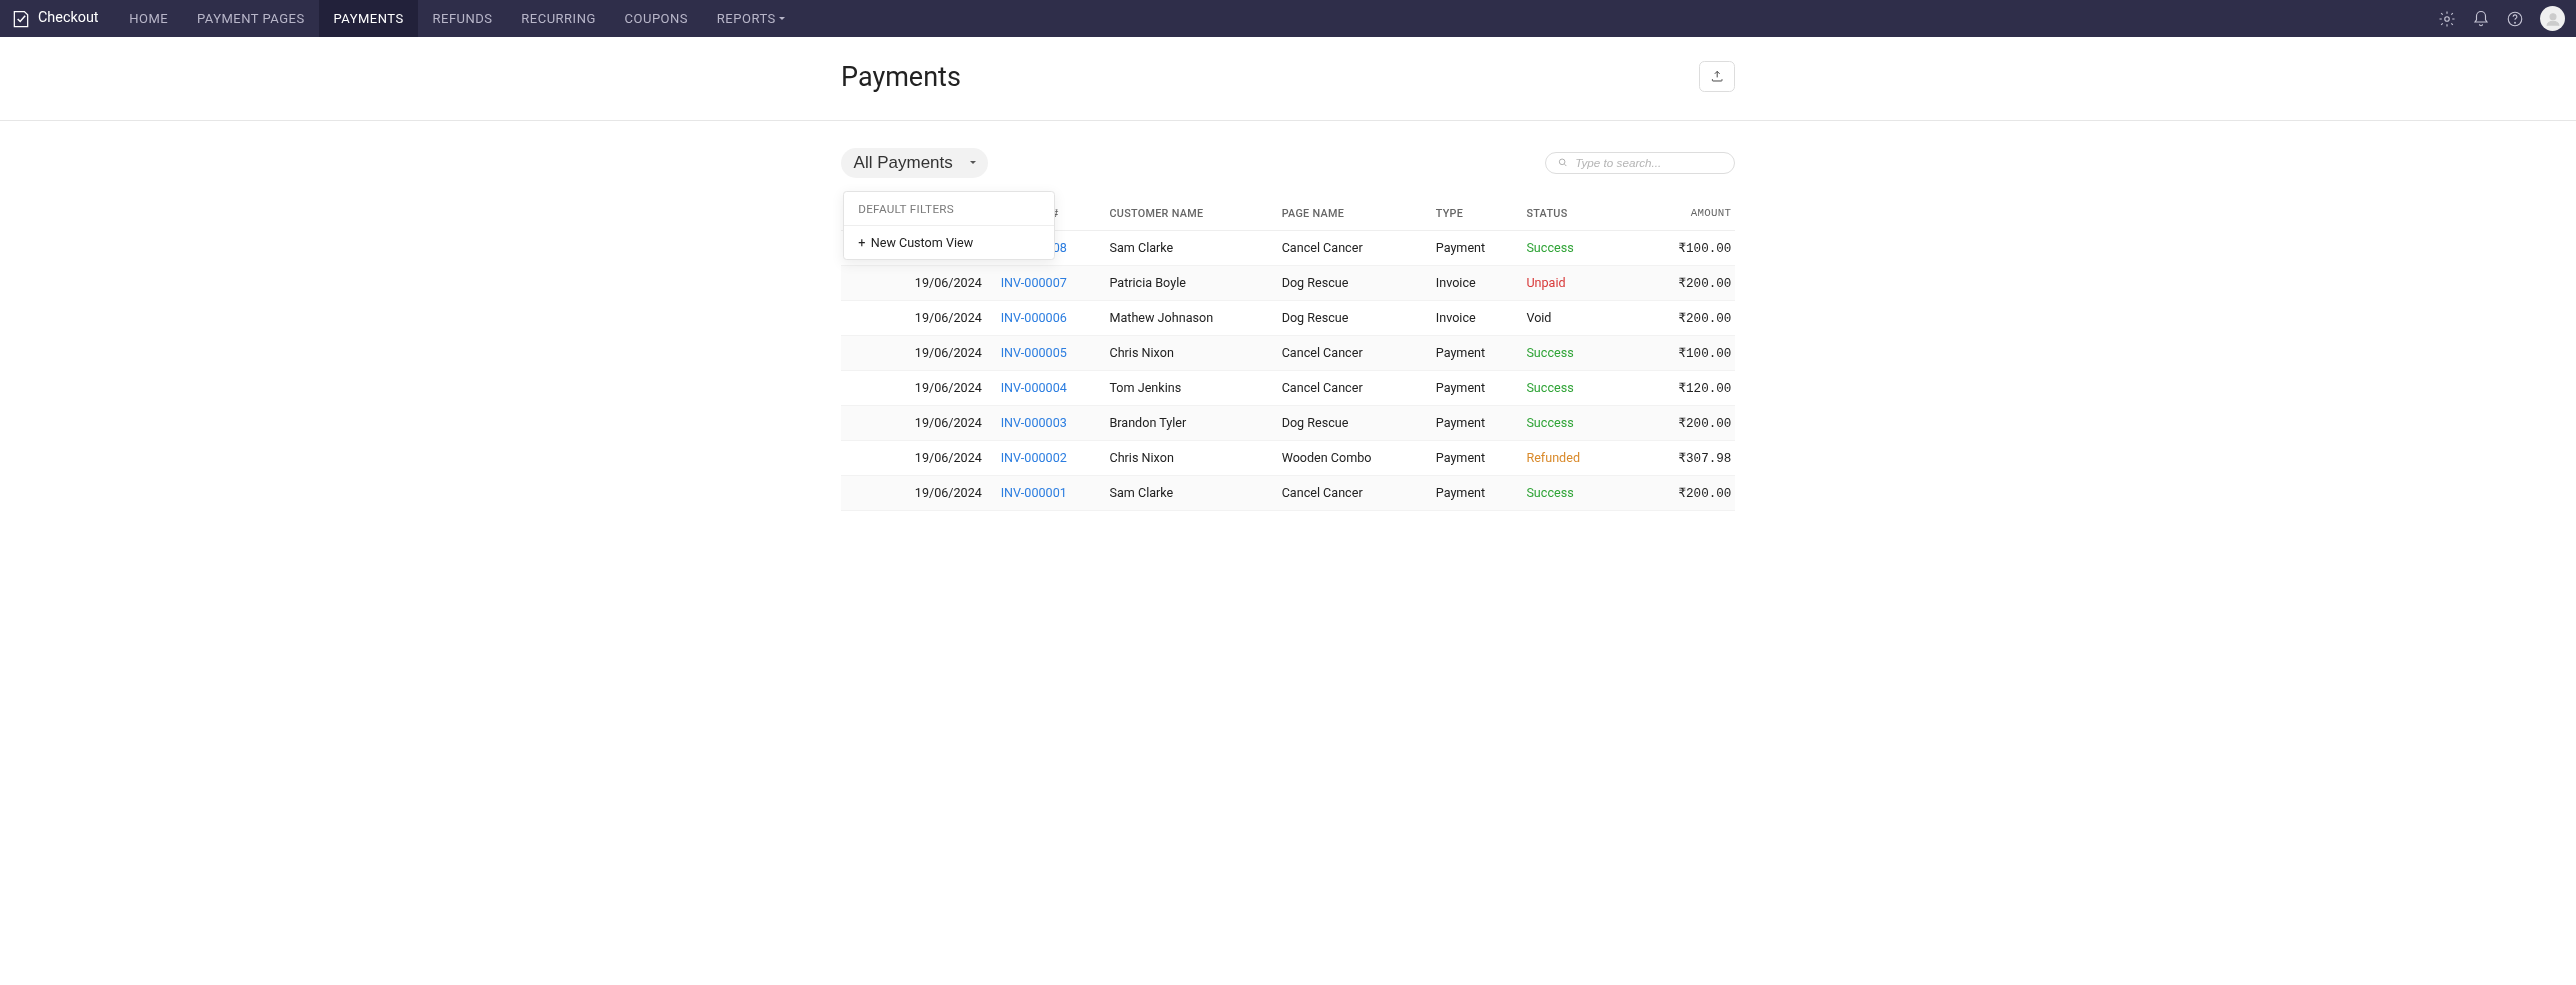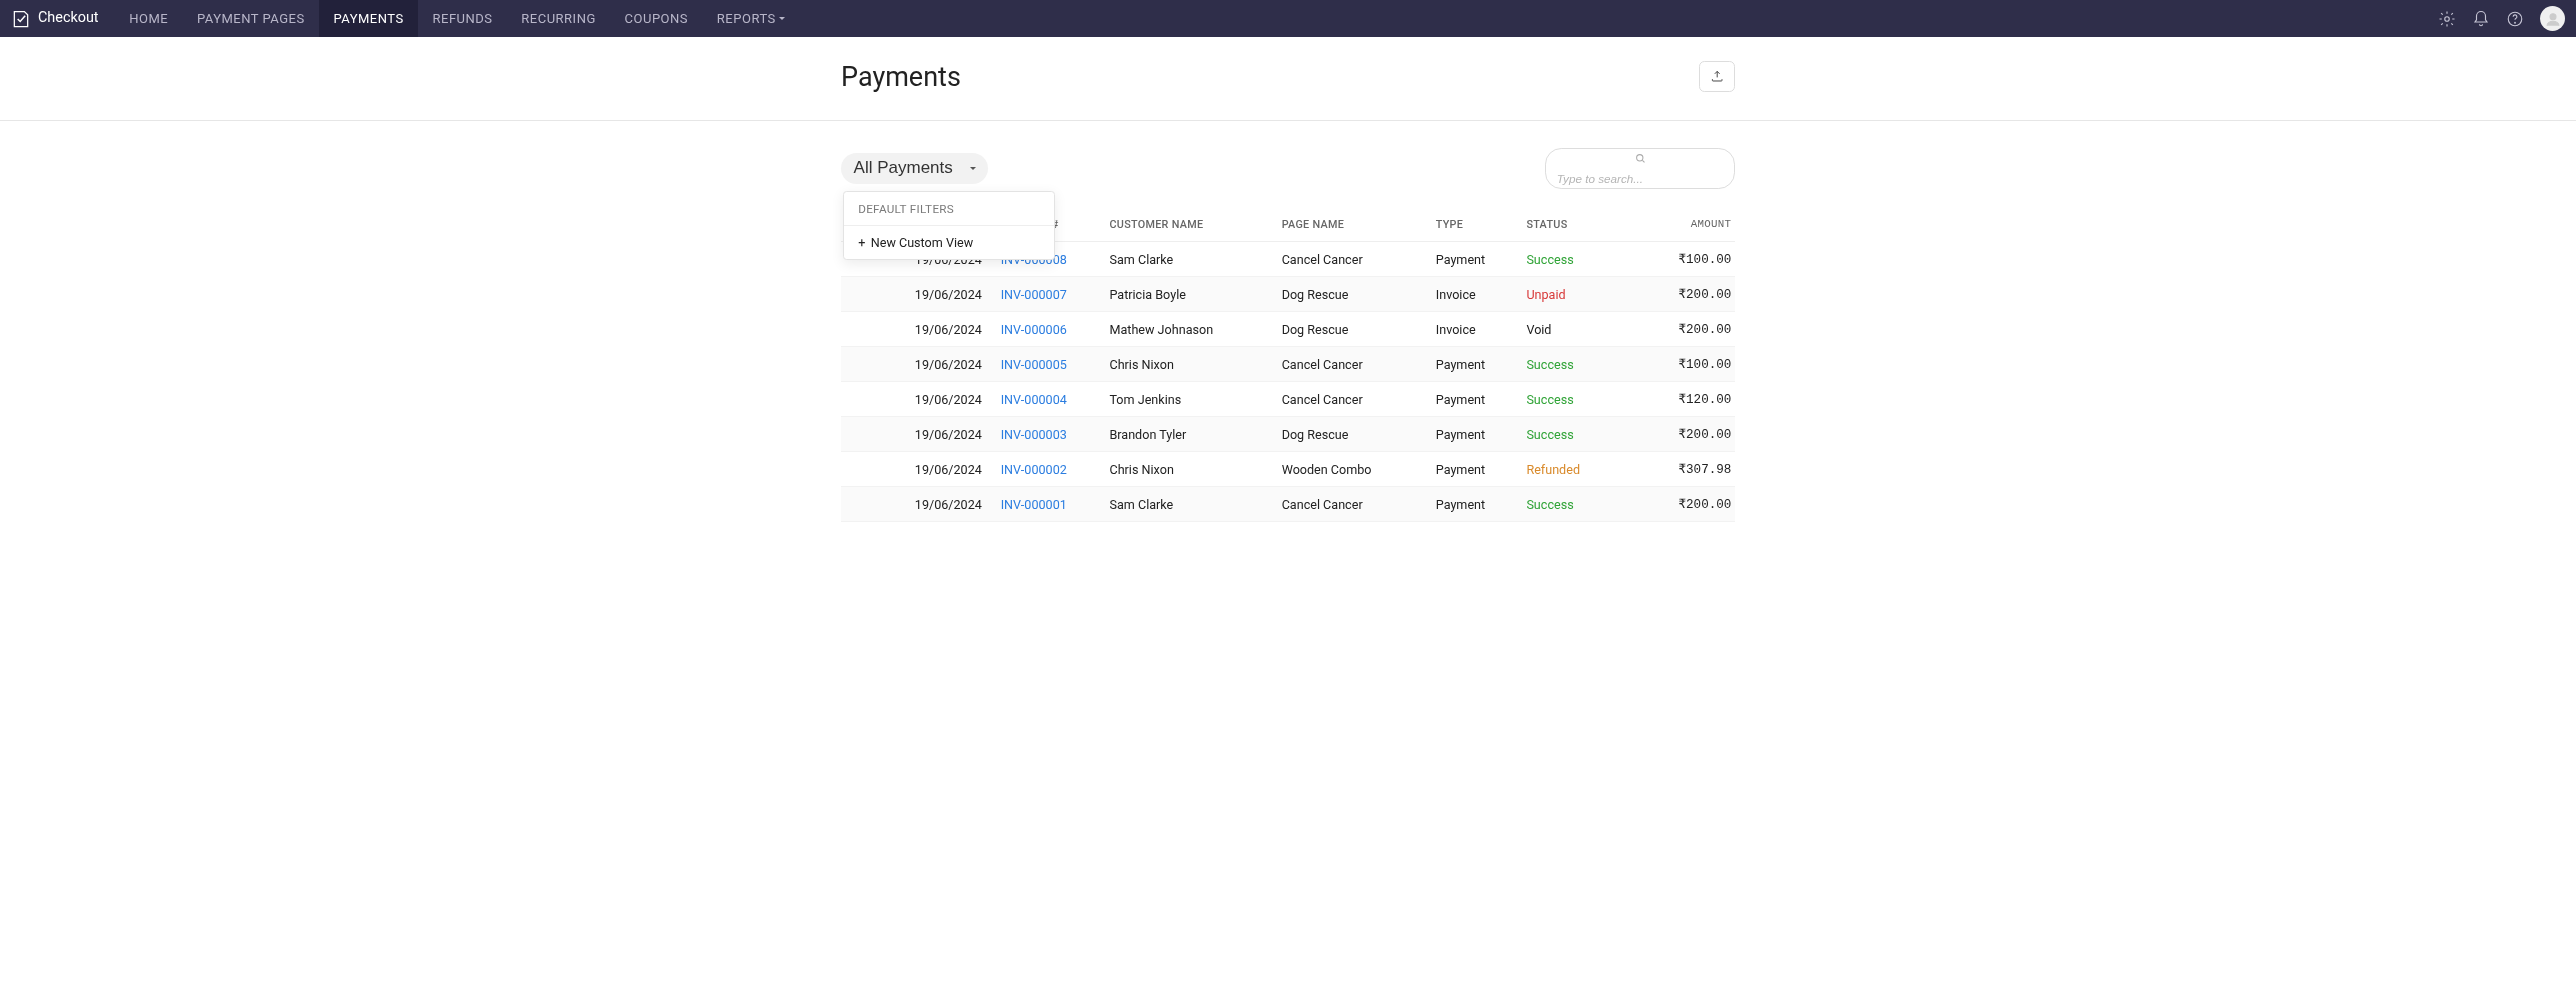--- a/index.html
+++ b/index.html
@@ -92,24 +92,23 @@
     width: 0; height: 0;
     border-left: 3.6px solid transparent;
     border-right: 3.6px solid transparent;
     border-top: 3.6px solid #555;
   }
   .search-wrap {
     border: 0.9px solid #ddd;
     border-radius: 16.2px;
     padding: 3.6px 10.8px;
     display: flex;
-    align-items: center;
+    align-items: flex-start;
     gap: 7.2px;
     width: 190px;
-    flex-direction: column;
   }
   .search-wrap svg { width: 12.6px; height: 12.6px; stroke: #aaa; fill: none; stroke-width: 2; }
   .search-wrap input {
     border: none; outline: none; font-size: 11.7px; width: 100%;
     font-style: italic; color: #555;
   }
   .search-wrap input::placeholder { color: #b5b5b5; font-style: italic; }
 
   .dropdown {
     position: absolute;

